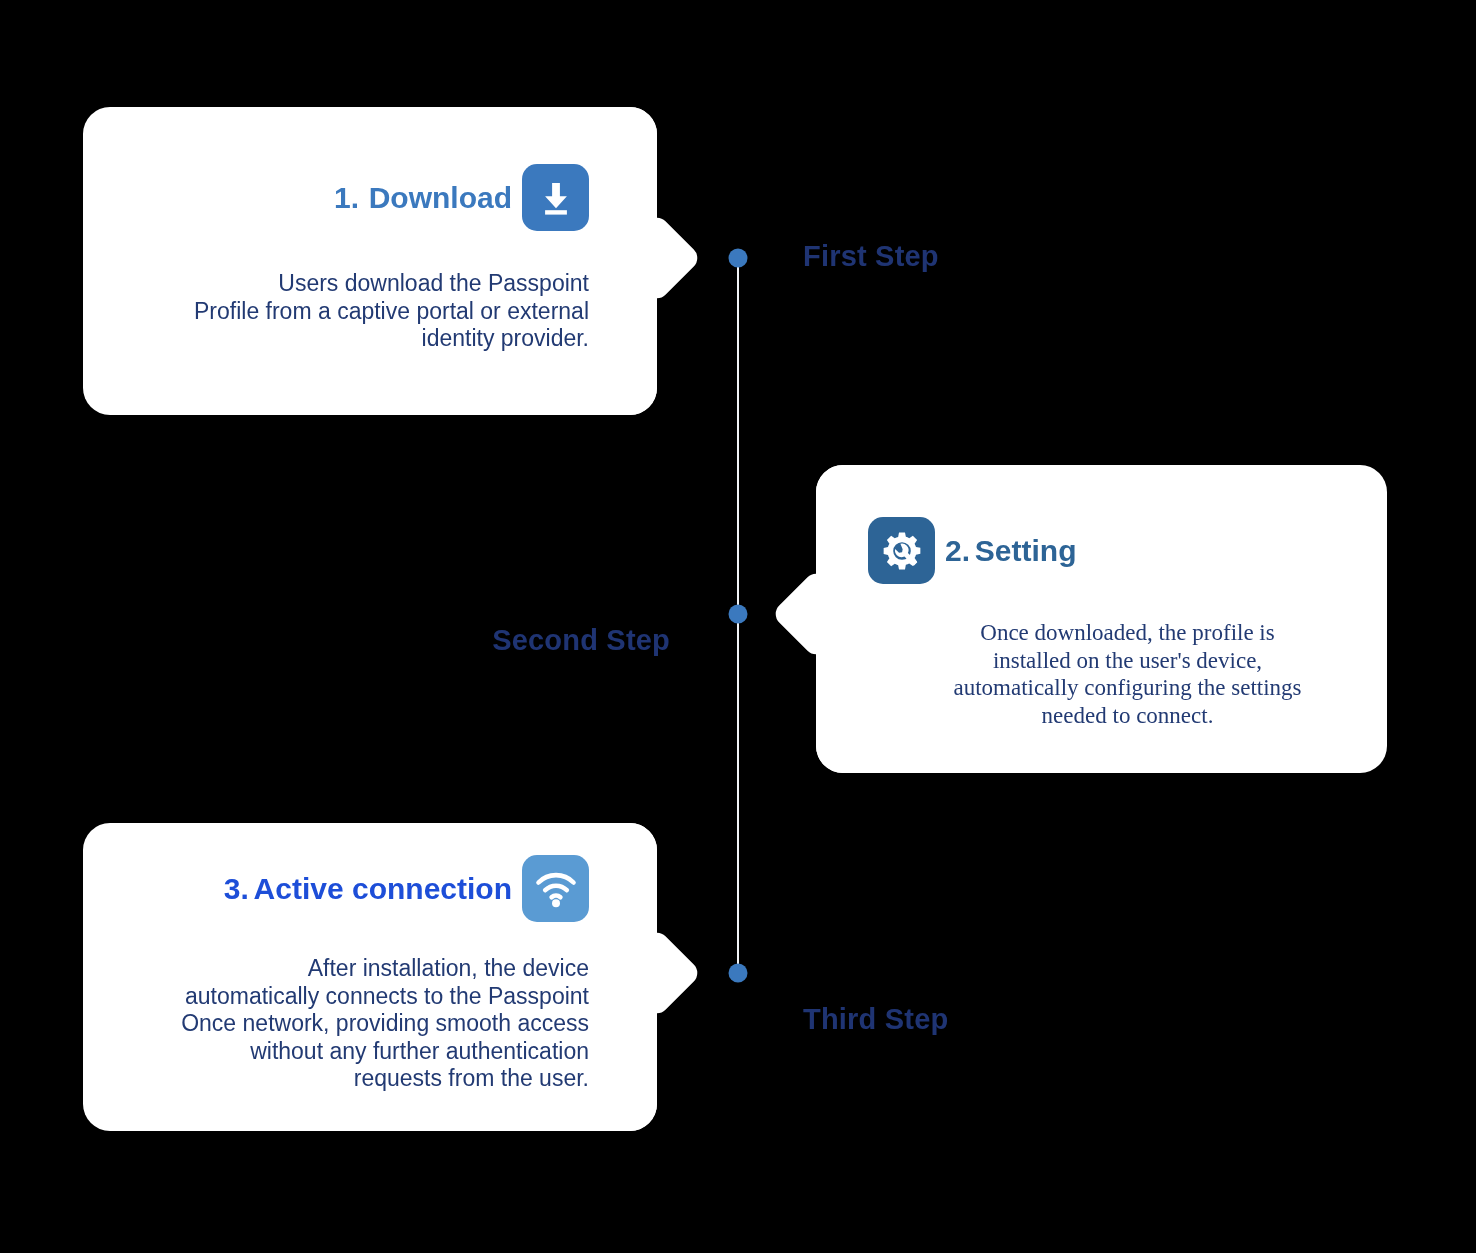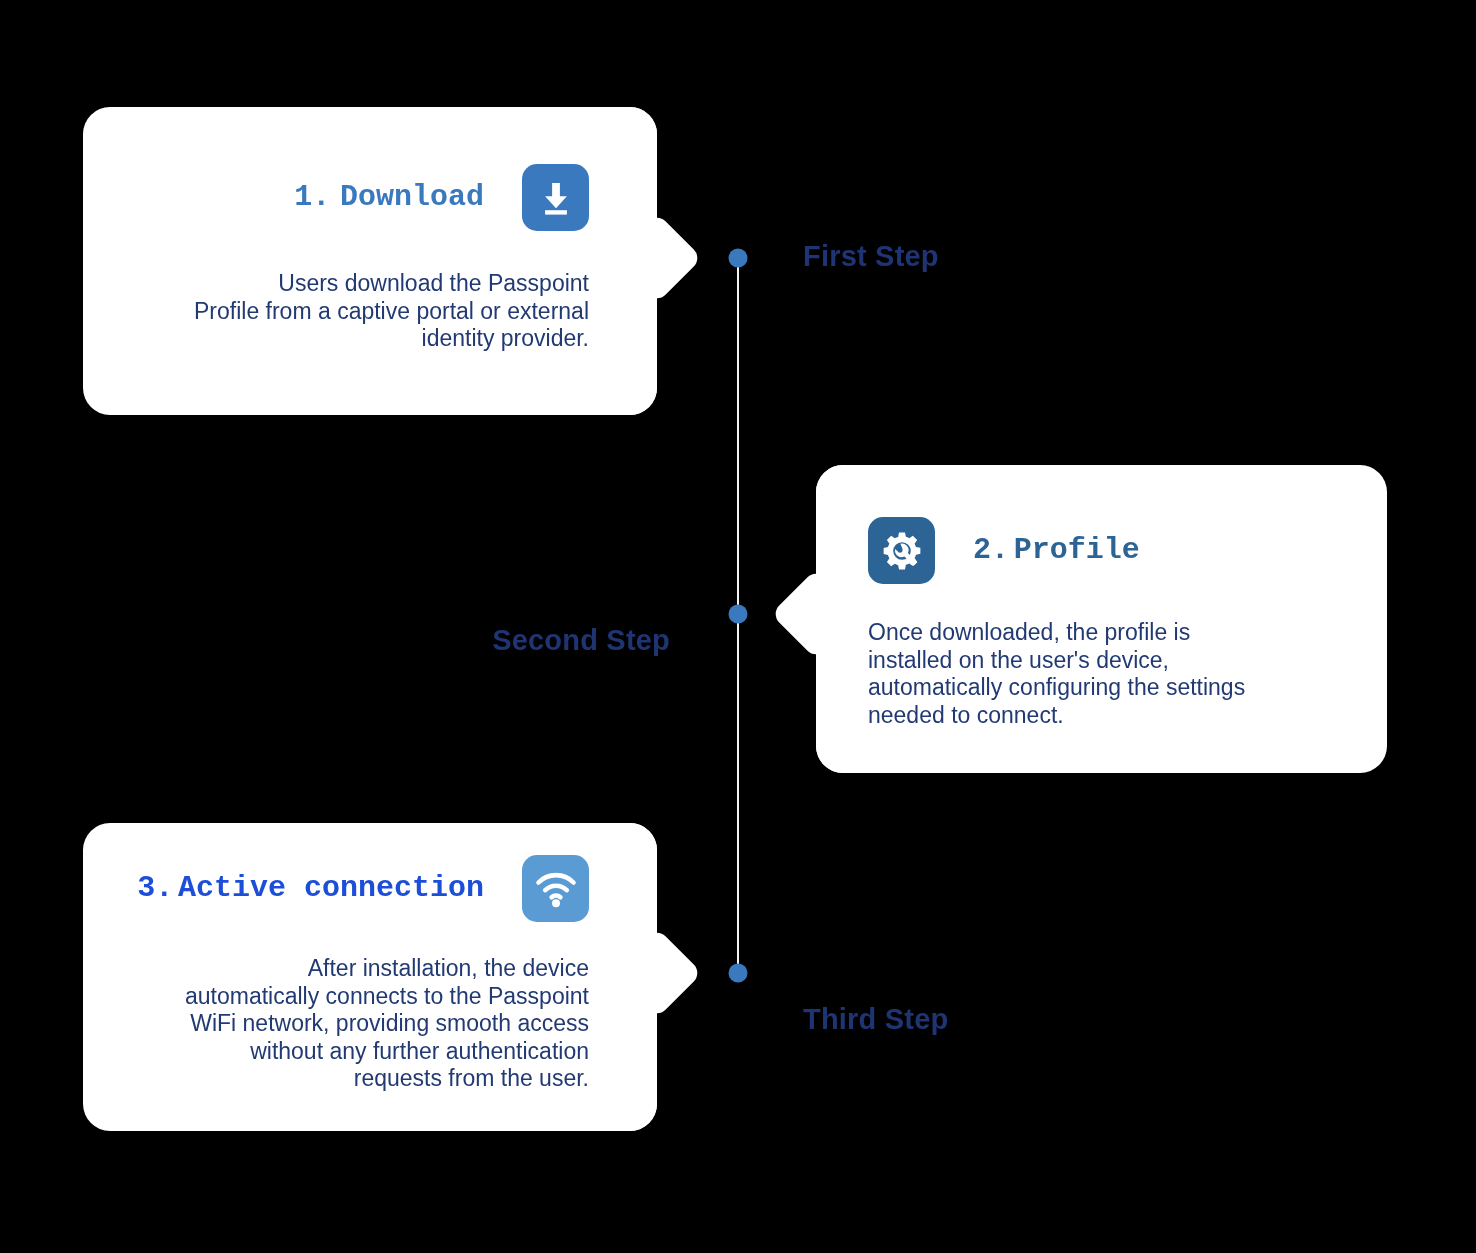--- a/index.html
+++ b/index.html
@@ -82,22 +82,21 @@
   .card-inner {
     position: relative;
     z-index: 3;
     padding: 0;
   }
 
   
   .card-head {
     display: flex;
     align-items: center;
-    gap: 38px;
-    font-family: Liberation Mono, monospace;
+    gap: 10px;
   }
   .card-head.align-right { justify-content: flex-end; }
   .card-head.align-left  { justify-content: flex-start; }
 
   .card-title {
     font-weight: bold;
     font-size: 30px;
     line-height: 1.1;
     white-space: nowrap;
   }
@@ -114,21 +113,21 @@
     justify-content: center;
   }
 
   .card-body {
     font-size: 23px;
     line-height: 1.2;
     color: #223a73;
     white-space: pre-line;
   }
   .card-body.align-right { text-align: right; }
-  .card-body.align-left  { text-align: left; }
+  .card-body.align-left  { text-align: center; font-family: Liberation Serif, serif; }
 
   
   #card-download {
     left: 83px;  top: 107px;
     width: 574px; height: 308px;
   }
   #card-download .card-inner { padding: 57px 68px 0 60px; }
   #card-download .card-title { color: #3b79be; }
   #card-download .card-body  { margin-top: 39px; }
 
@@ -210,21 +209,21 @@
                        l-2.5-3.65 l4.25-4.25 l3.65 2.5 a12.6 12.6 0 0 1 3.35-1.4 Z
                        M22 13.2 a8.8 8.8 0 1 0 0 17.6 a8.8 8.8 0 0 0 0-17.6 Z"></path>
 
               <path fill="#ffffff" d="M20.4 14.7 a6.6 6.6 0 0 1 6.2 1.75 a6.6 6.6 0 0 1 1.3 7.5
                        l9.4 9.4 l-3.5 3.5 l-9.4-9.4 a6.6 6.6 0 0 1-7.5-1.3 a6.6 6.6 0 0 1-1.75-6.2
                        l3.9 3.9 l3.05-0.55 l0.55-3.05 Z"></path>
             </svg>
           </span>
         </div>
         <div class="card-title tight">
-          <span class="num">2.</span><span>Profile</span>
+          <span class="num">2.</span><span>Setting</span>
         </div>
       </div>
       <div class="card-body align-left">Once downloaded, the profile is
 installed on the user's device,
 automatically configuring the settings
 needed to connect.</div>
     </div>
   </div>
 
   <div class="card" id="card-active">
@@ -242,19 +241,19 @@
               <path fill="none" stroke="#ffffff" stroke-width="4.6" stroke-linecap="round" d="M5.5 13.5 a24.5 24.5 0 0 1 35 0"></path>
               <path fill="none" stroke="#ffffff" stroke-width="4.6" stroke-linecap="round" d="M12.2 21.2 a15.3 15.3 0 0 1 21.6 0"></path>
               <path fill="none" stroke="#ffffff" stroke-width="4.6" stroke-linecap="round" d="M18.6 28.2 a6.6 6.6 0 0 1 8.8 0"></path>
               <circle cx="23" cy="34.2" r="4.0" fill="#ffffff"></circle>
             </svg>
           </span>
         </div>
       </div>
       <div class="card-body align-right">After installation, the device
 automatically connects to the Passpoint
-WiFi network, providing smooth access
+Once network, providing smooth access
 without any further authentication
 requests from the user.</div>
     </div>
   </div>
 
 </div>
 
 </body></html>

